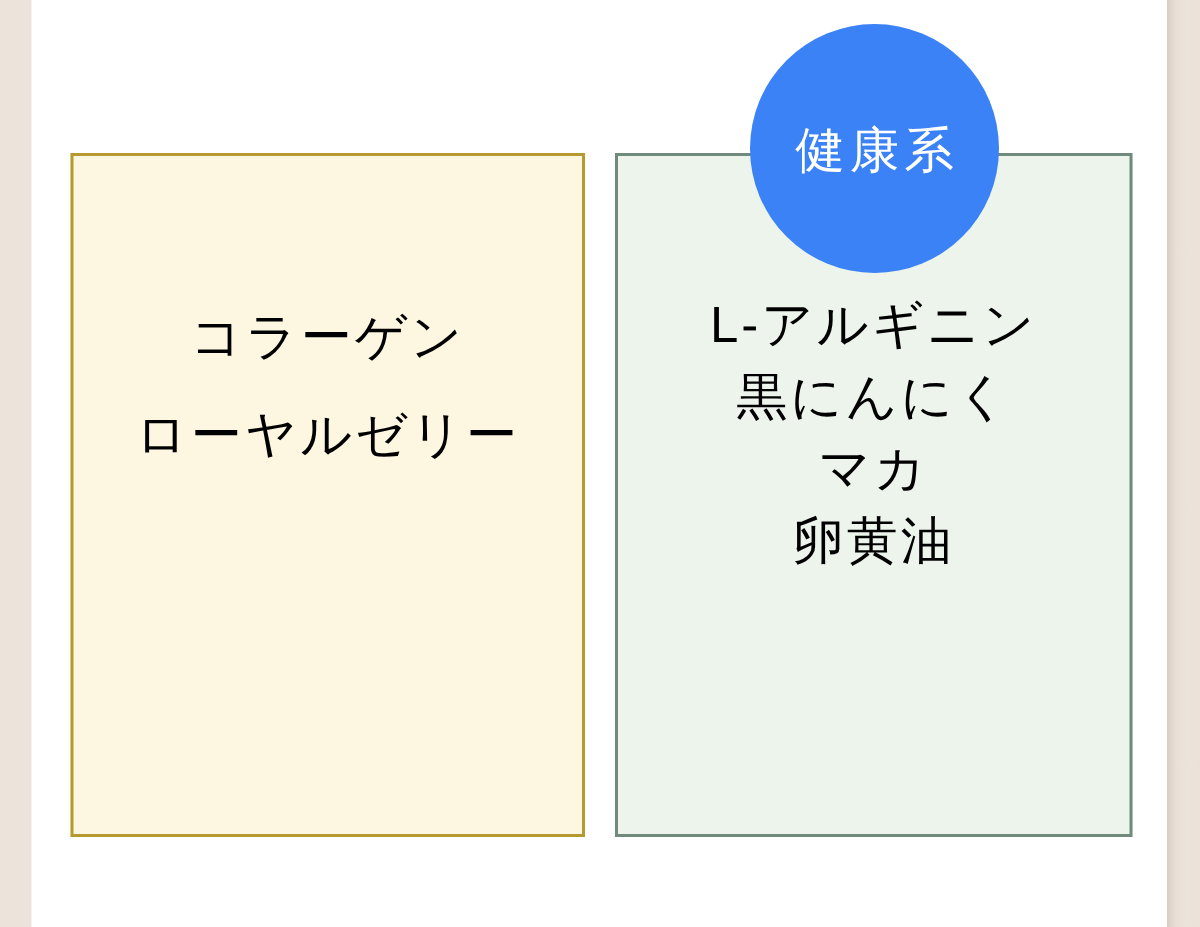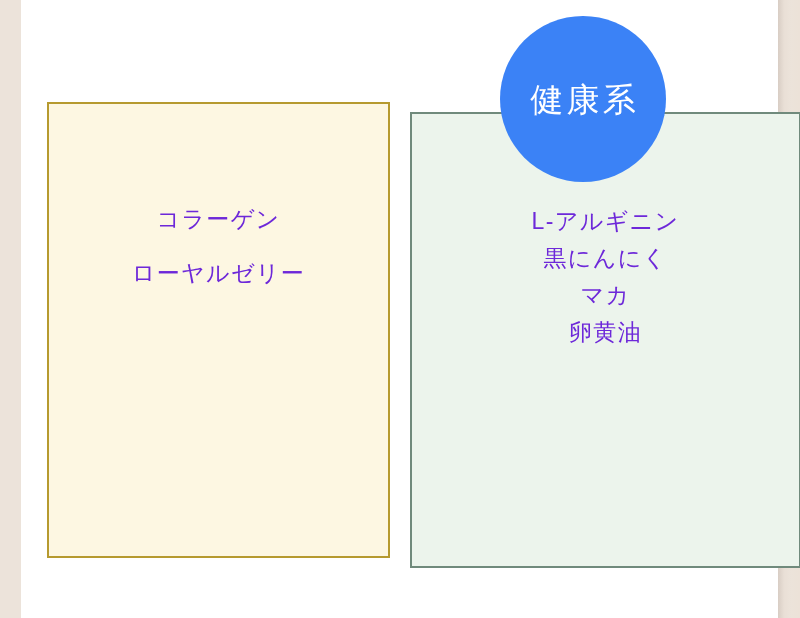--- a/index.html
+++ b/index.html
@@ -49,22 +49,22 @@
     left: 47px;
     top: 102px;
     width: 343px;
     height: 456px;
     background: #fdf7e2;
     border: 2px solid #b69a2f;
   }
 
   .card-health {
     left: 410px;
-    top: 112px;
-    width: 391px;
+    top: 102px;
+    width: 345px;
     height: 456px;
     background: #ecf4ec;
     border: 2px solid #708a7c;
     padding-left: 11px;
   }
 
   
   .ingredient-list {
     position: absolute;
     left: 0;
@@ -75,22 +75,22 @@
     text-align: center;
   }
   .card-beauty .ingredient-list {
     top: 104px;
   }
   .card-health .ingredient-list {
     top: 96px;
   }
 
   .ingredient {
-    color: #6d28d9;
-    font-size: 23px;
+    color: #000000;
+    font-size: 34px;
     line-height: 1.0;
     letter-spacing: 0.06em;
     white-space: nowrap;
   }
   .card-beauty .ingredient { margin-bottom: 31px; }
   .card-health .ingredient { margin-bottom: 14px; }
   .ingredient:last-child { margin-bottom: 0; }
 
   
   .badge {

